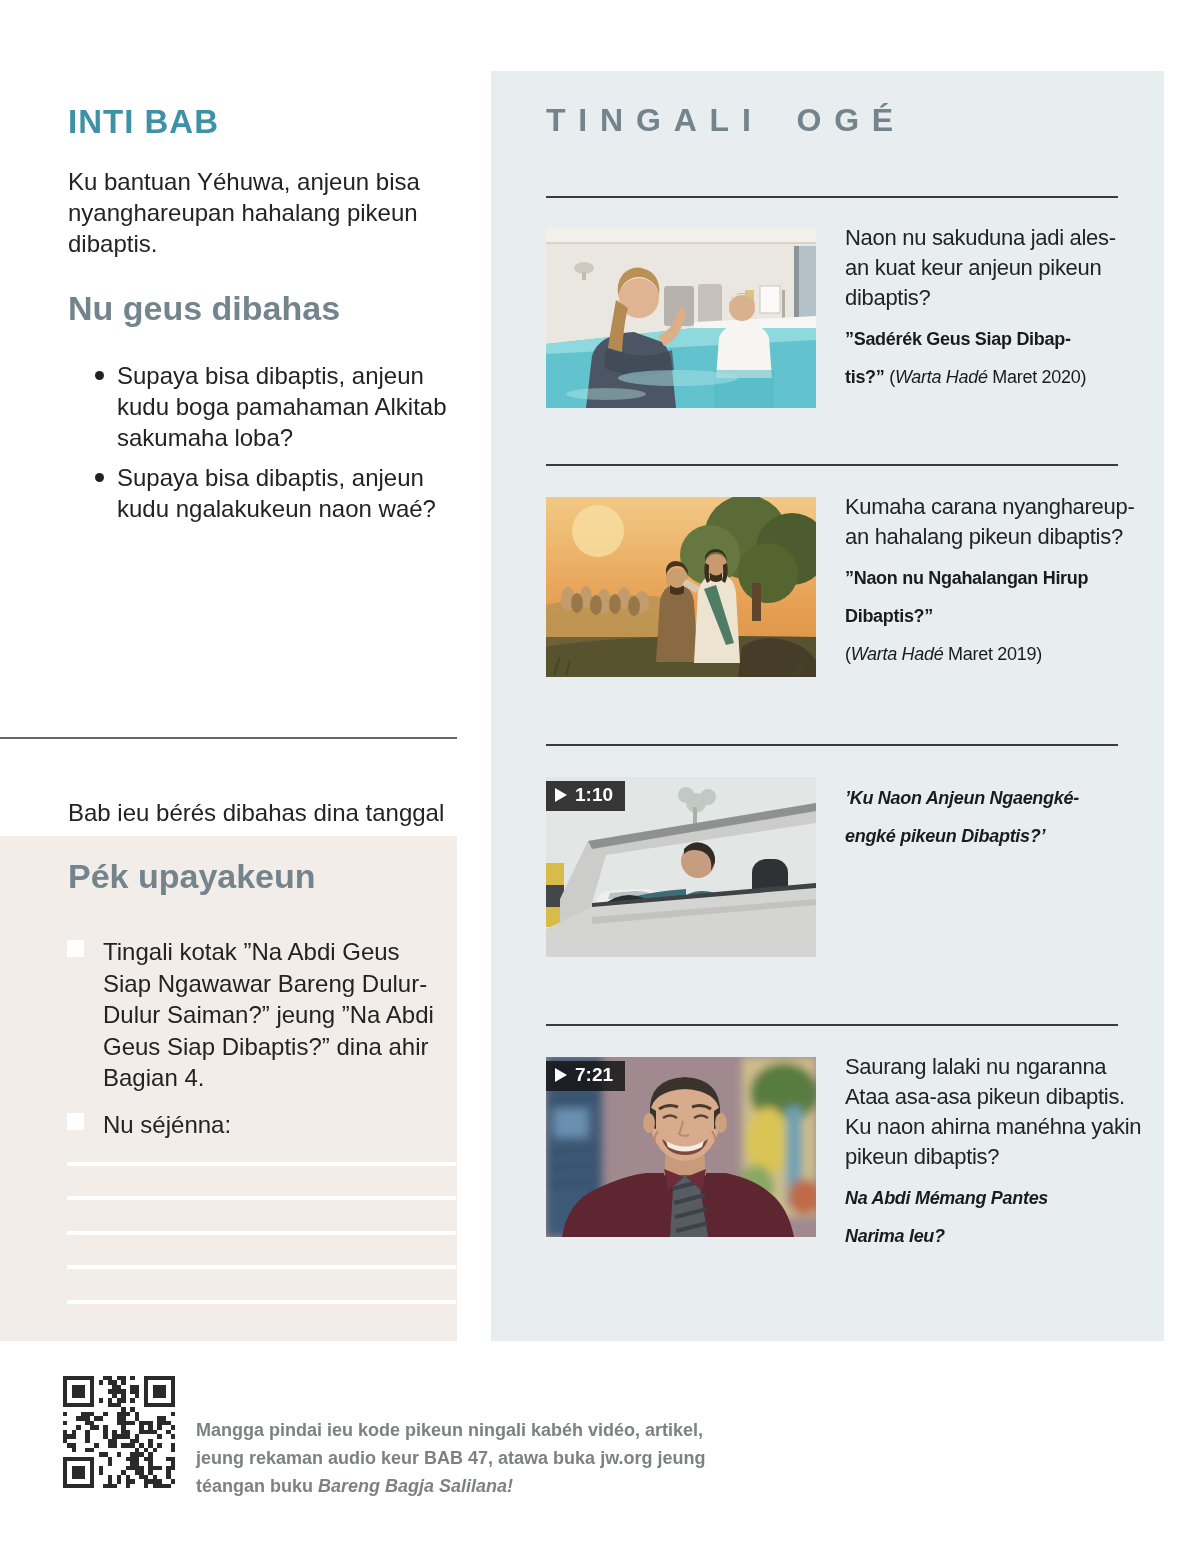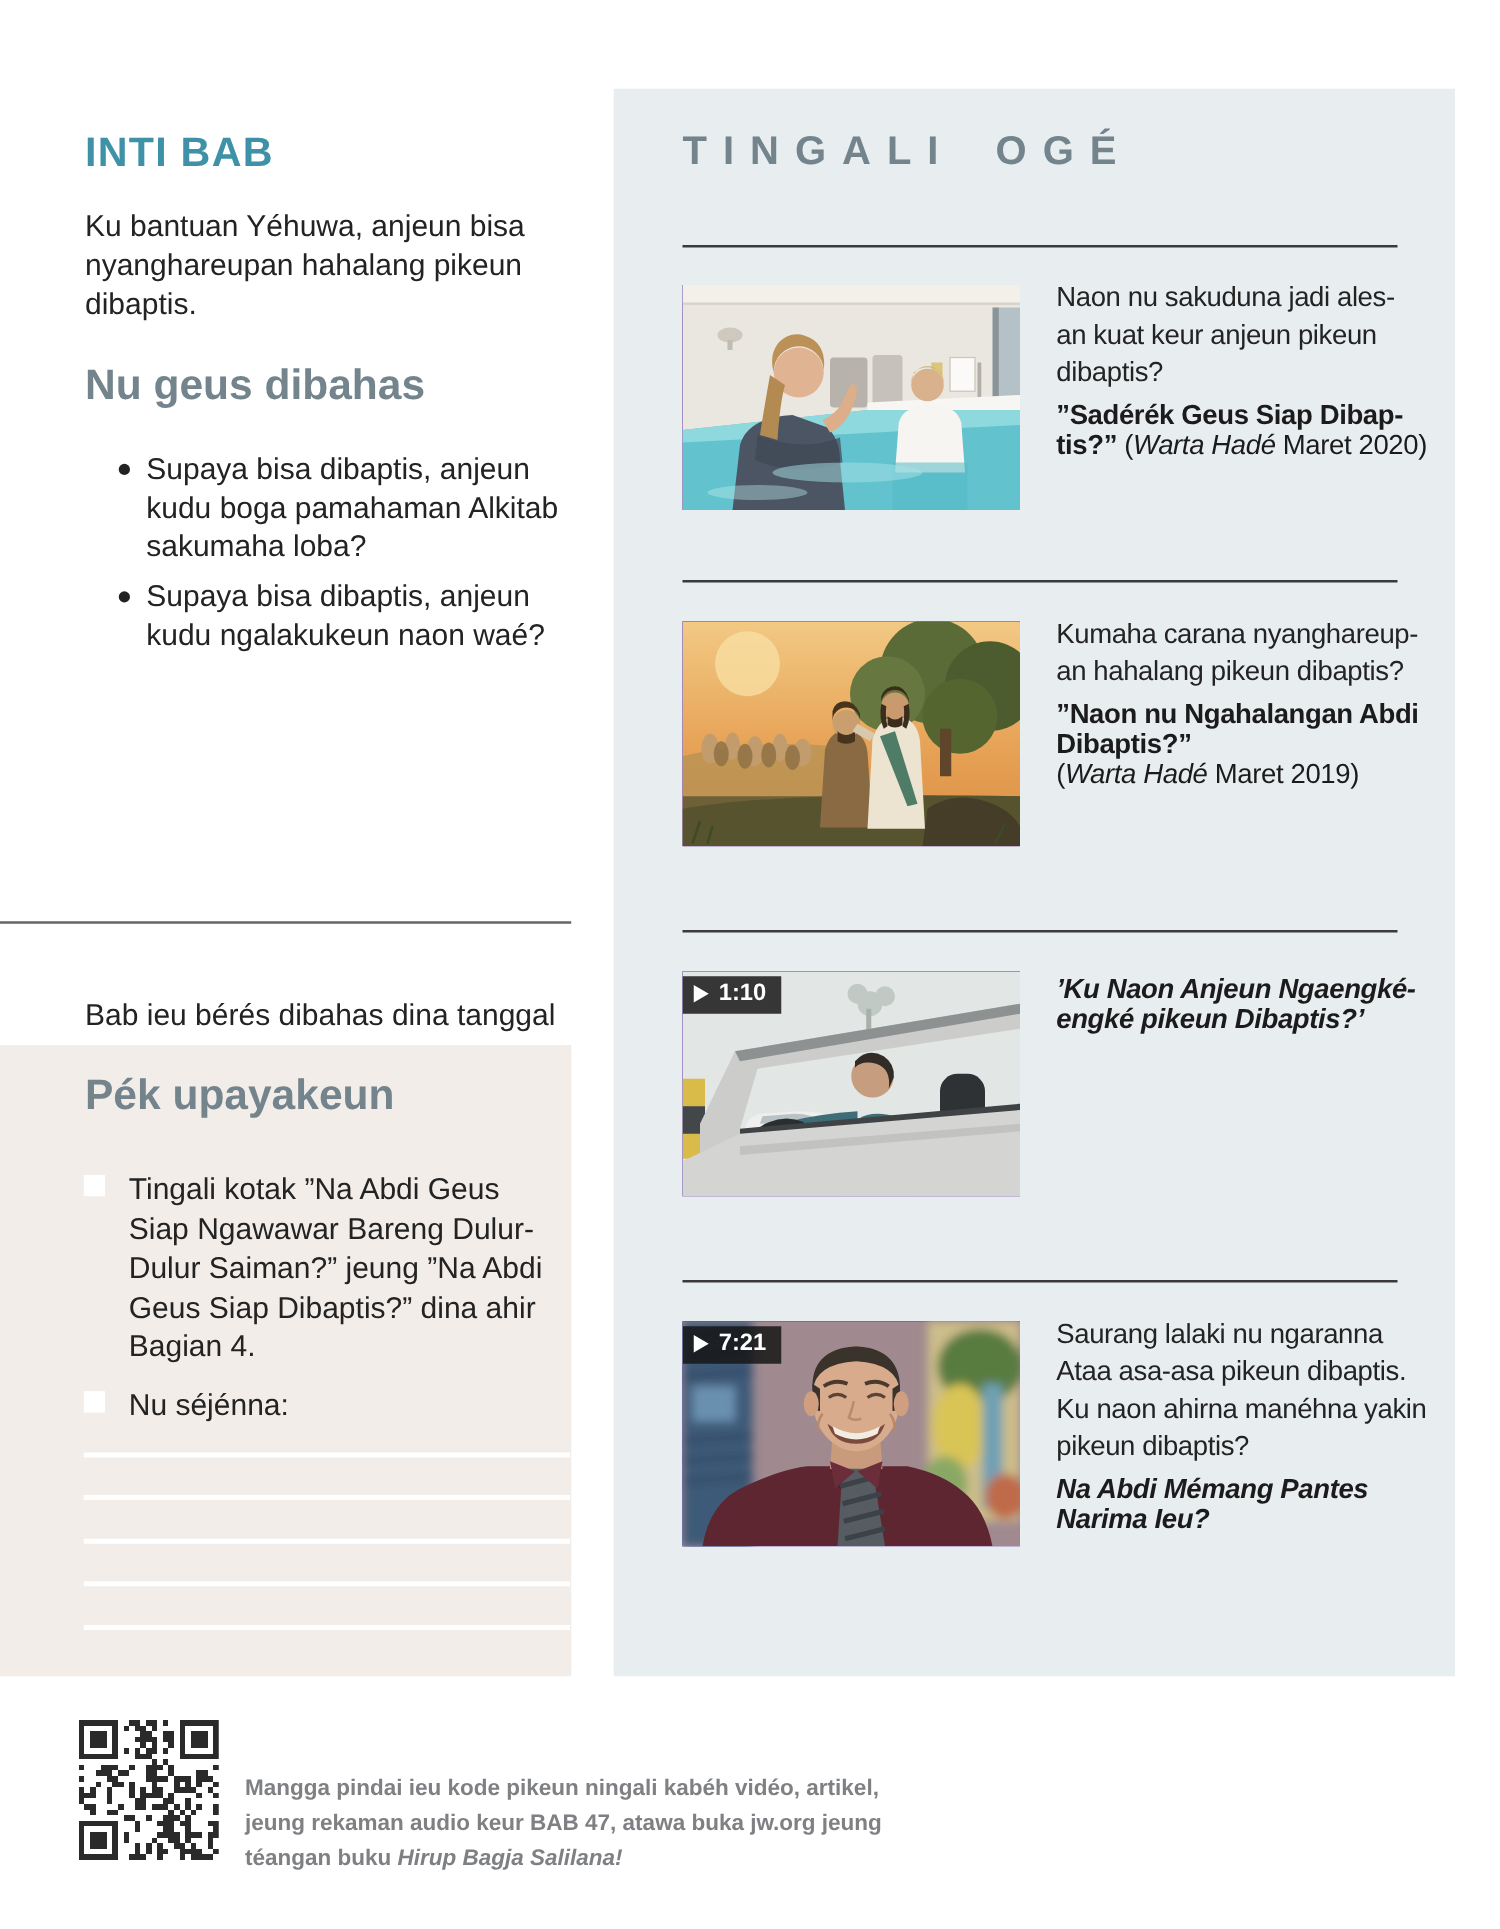--- a/index.html
+++ b/index.html
@@ -21,21 +21,21 @@
   .write-line{position:absolute;left:0;width:389px;height:4px;background:#fff;}
 
   
   .panel{background:var(--panel-bg,#E8EDEF);}
   .panel-title{font-size:32px;font-weight:bold;color:var(--heading-gray,#73848D);letter-spacing:0.40em;word-spacing:0.35em;line-height:1.1;}
   .rule-dark{height:2px;background:var(--rule-dark,#3B3B3B);}
   .thumb{position:absolute;width:270px;height:180px;overflow:hidden;margin:0;padding:0;background:#4c1d95;}
   .thumb svg{display:block;width:270px;height:180px;}
   .item-text{position:absolute;width:318px;}
   .item-text .q{margin:0;font-size:22px;line-height:30px;letter-spacing:-0.3px;color:var(--text,#232323);}
-  .item-text .t{margin:7px 0 0 0;font-size:22px;line-height:24px;letter-spacing:-0.3px;color:#1b1b1b;}
+  .item-text .t{margin:7px 0 0 0;font-size:18px;line-height:38px;letter-spacing:-0.3px;color:#1b1b1b;}
   .item-text .b{font-weight:bold;}
   .item-text .bi{font-weight:bold;font-style:italic;}
   .item-text .i{font-style:italic;}
   .badge{position:absolute;left:0;top:4px;display:flex;align-items:center;gap:8px;
          background:rgba(22,22,22,0.85);color:#fff;font-size:19px;font-weight:bold;
          padding:3px 12px 4px 9px;line-height:1.2;}
   .play{width:0;height:0;border-left:12px solid #fff;border-top:7px solid transparent;border-bottom:7px solid transparent;}
 
   
   .qr{width:112px;height:112px;}
@@ -185,21 +185,21 @@
         <g stroke="#3e4a24" stroke-width="2">
           <line x1="8" y1="178" x2="14" y2="160"></line>
             <line x1="20" y1="178" x2="24" y2="164"></line>
           <line x1="250" y1="178" x2="258" y2="162"></line>
         </g>
       </svg>
     </figure>
     <div class="item-text" style="left:354px;top:421px;">
       <p class="q preline">Kumaha carana nyanghareup-
 an hahalang pikeun dibaptis?</p>
-      <p class="t preline"><span class="b">”Naon nu Ngahalangan Abdi
+      <p class="t preline"><span class="b">”Naon nu Ngahalangan Hirup
 Dibaptis?”
 </span><span>(</span><span class="i">Warta Hadé</span><span> Maret 2019)</span></p>
     </div>
 
     <figure class="thumb" style="left:55px;top:706px;" aria-label="man-in-car-video">
       <svg viewBox="0 0 270 180">
         <rect width="270" height="180" fill="#e2e6e4"></rect>
         <g fill="#b9c3bd" opacity=".8">
           <circle cx="150" cy="26" r="10"></circle>
             <circle cx="162" cy="20" r="8"></circle>
@@ -509,15 +509,15 @@
           <rect x="20" y="2" width="3" height="3"></rect>
           <rect x="0" y="18" width="7" height="7"></rect>
           <rect x="1" y="19" width="5" height="5" fill="#fff"></rect>
           <rect x="2" y="20" width="3" height="3"></rect>
         </g>
       </svg>
   </div>
 
   <p class="abs qr-caption preline" style="left:196px;top:1416px;margin:0;"><span>Mangga pindai ieu kode pikeun ningali kabéh vidéo, artikel,
 jeung rekaman audio keur BAB 47, atawa buka jw.org jeung
-téangan buku </span><span style="font-style:italic">Hirup Bagja Salilana!</span></p>
+téangan buku </span><span style="font-style:italic">Bareng Bagja Salilana!</span></p>
 
 </div>
 
 </body></html>

